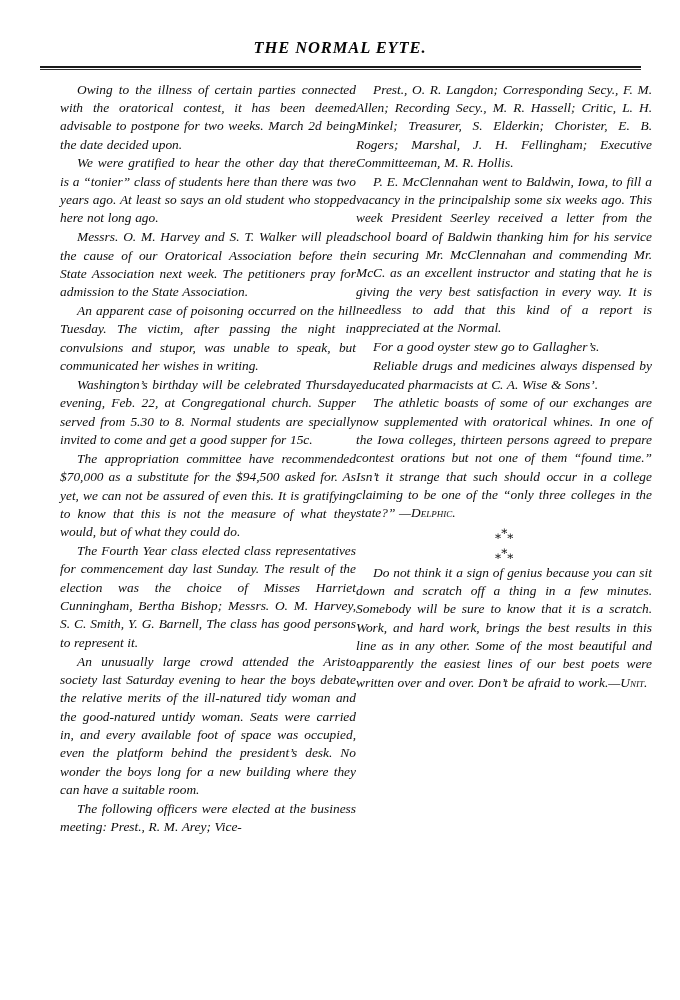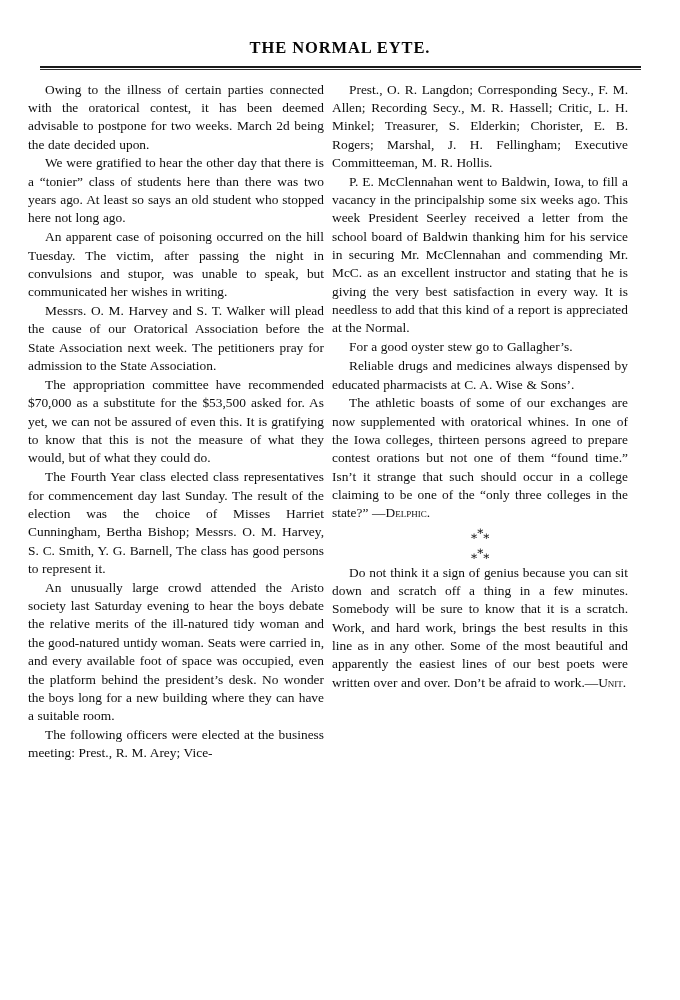--- a/index.html
+++ b/index.html
@@ -15,20 +15,21 @@
     color: #0d0d0d;
     overflow: hidden;
     position: relative;
   }
 
   #page {
     width: 680px;
     height: 980px;
     position: relative;
     box-sizing: border-box;
+    font-style: italic;
   }
 
   
   .masthead {
     text-align: center;
     padding-top: 40px;
     font-size: 16.5px;
     font-weight: bold;
     letter-spacing: 0.9px;
     font-variant: small-caps;
@@ -42,25 +43,24 @@
     width: 601px;
     height: 0;
     border-top: 2.2px solid #1a1a1a;
     border-bottom: 0.8px solid #2b2b2b;
     padding-top: 1px;
   }
 
   
   .columns {
     display: flex;
-    justify-content: flex-start;
+    justify-content: flex-end;
     margin: 11px auto 0 auto;
     width: 624px;
     box-sizing: border-box;
-    gap: 8px;
   }
   .col {
     width: 296px;
     box-sizing: border-box;
   }
 
   p.para {
     margin: 0 0 0.5px 0;
     text-indent: 17px;
     text-align: justify;
@@ -136,23 +136,24 @@
 <div id="page">
 
   <div class="masthead">The Normal Eyte.</div>
   <div class="head-rule"></div>
 
   <div class="columns">
 
     <div class="col">
       <p class="para">Owing to the illness of certain parties connected with the oratorical contest, it has been deemed advisable to postpone for two weeks. March 2d being the date decided upon.</p>
       <p class="para">We were gratified to hear the other day that there is a “tonier” class of students here than there was two years ago.   At least so says an old student who stopped here not long ago.</p>
+      <p class="para">Messrs. O. M. Harvey and S. T. Walker will plead the cause of our Oratorical Association before the State Association next week.   The petitioners pray for admission to the State Association.</p>
       <p class="para">An apparent case of poisoning occurred on the hill Tuesday.   The victim, after passing the night in convulsions and stupor, was unable to speak, but communicated her wishes in writing.</p>
-      <p class="para">Messrs. O. M. Harvey and S. T. Walker will plead the cause of our Oratorical Association before the State Association next week.   The petitioners pray for admission to the State Association.</p>
-      <p class="para">The appropriation committee have recommended $70,000 as a substitute for the $53,500 asked for.   As yet, we can not be assured of even this.   It is gratifying to know that this is not the measure of what they would, but of what they could do.</p>
+      <p class="para">Washington’s birthday will be celebrated Thursday evening, Feb. 22, at Congregational church.   Supper served from 5.30 to 8.   Normal students are specially invited to come and get a good supper for 15c.</p>
+      <p class="para">The appropriation committee have recommended $70,000 as a substitute for the $94,500 asked for.   As yet, we can not be assured of even this.   It is gratifying to know that this is not the measure of what they would, but of what they could do.</p>
       <p class="para">The Fourth Year class elected class representatives for commencement day last Sunday.   The result of the election was the choice of Misses Harriet Cunningham, Bertha Bishop; Messrs. O. M. Harvey, S. C. Smith, Y. G. Barnell,   The class has good persons to represent it.</p>
       <p class="para">An unusually large crowd attended the Aristo society last Saturday evening to hear the boys debate the relative merits of the ill-natured tidy woman and the good-natured untidy woman.   Seats were carried in, and every available foot of space was occupied, even the platform behind the president’s desk.   No wonder the boys long for a new building where they can have a suitable room.</p>
       <p class="para runon">The following officers were elected at the business meeting:  Prest., R. M. Arey; Vice-</p>
     </div>
 
     <div class="col">
       <p class="para">Prest., O. R. Langdon; Corresponding Secy., F. M. Allen; Recording Secy., M. R. Hassell; Critic, L. H. Minkel; Treasurer, S. Elderkin; Chorister, E. B. Rogers; Marshal, J. H. Fellingham; Executive Committeeman, M. R. Hollis.</p>
       <p class="para">P. E. McClennahan went to Baldwin, Iowa, to fill a vacancy in the principalship some six weeks ago.   This week President Seerley received a letter from the school board of Baldwin thanking him for his service in securing Mr. McClennahan and commending Mr. McC. as an excellent instructor and stating that he is giving the very best satisfaction in every way. It is needless to add that this kind of a report is appreciated at the Normal.</p>
       <p class="para">For a good oyster stew go to Gallagher’s.</p>
       <p class="para">Reliable drugs and medicines always dispensed by educated pharmacists at C. A. Wise &amp; Sons’.</p>

